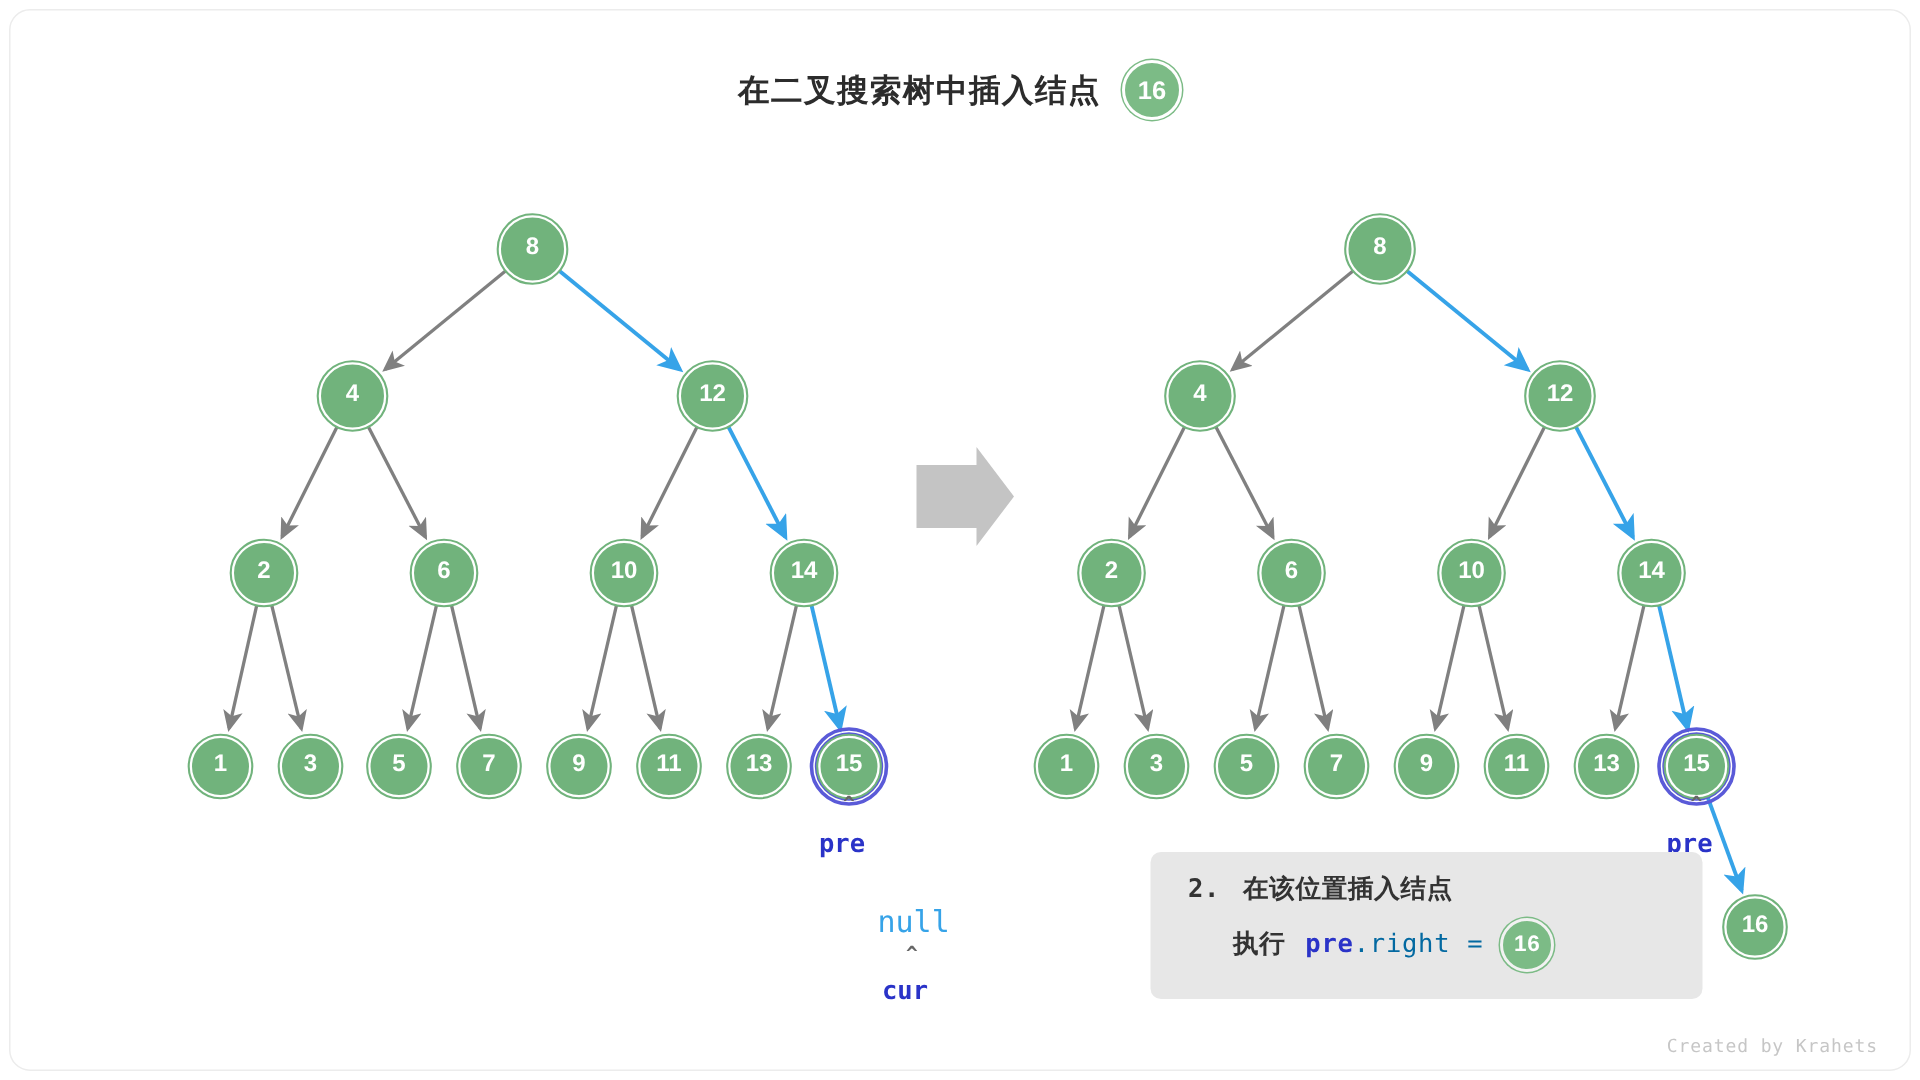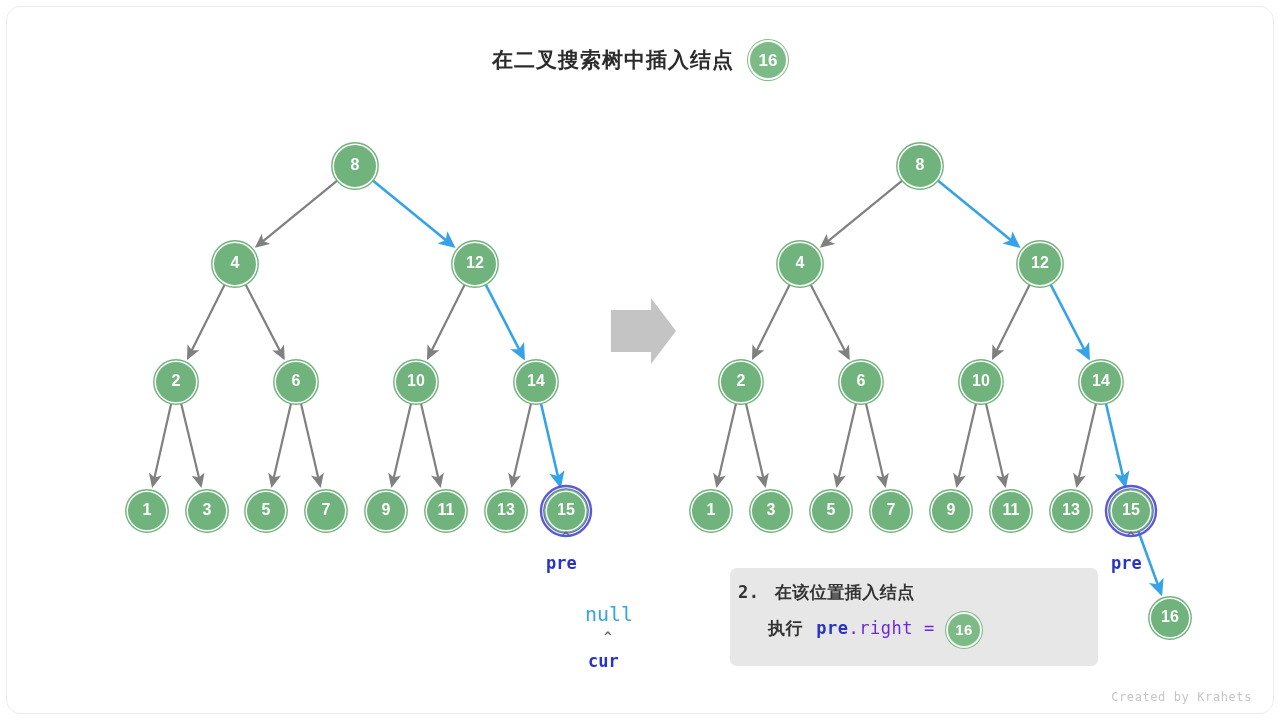--- a/index.html
+++ b/index.html
@@ -110,21 +110,21 @@
     color: #1b7fe0;
   }
   .mono-dkblue {
     font-family: "DejaVu Sans Mono", monospace;
     font-weight: bold;
     color: #2a33c8;
   }
   .mono-gray {
     font-family: "DejaVu Sans Mono", monospace;
     font-weight: normal;
-    color: #6d28d9;
+    color: #0369a1;
   }
   .inline-badge {
     display: inline-block;
     vertical-align: middle;
     width: 36px;
     height: 36px;
     border-radius: 50%;
     background: #7cbb86;
     border: 2px solid #f2f2f2;
     box-shadow: 0 0 0 1px #7cbb86;
@@ -313,21 +313,21 @@
   <div class="caret" style="left:562px; top:529px;">^</div>
   <div class="ptr-label" style="left:546px; top:553px;">pre</div>
   <div class="null-label" style="left:585px; top:602px;">null</div>
   <div class="caret" style="left:604px; top:629px;">^</div>
   <div class="ptr-label" style="left:588px; top:651px;">cur</div>
 
   <div class="caret" style="left:1127px; top:529px;">^</div>
   <div class="ptr-label" style="left:1111px; top:553px;">pre</div>
 
 
-  <div class="caption" style="left:730px; top:568px; width:368px; height:98px; padding:13px 8px;">
+  <div class="caption" style="left:767px; top:568px; width:368px; height:98px; padding:13px 25px;">
     <div class="cap-line" style="margin-bottom:8px;">
       <span class="cap-num">2.</span>
       <span style="display:inline-block;width:10px;"></span><span>在该位置插入结点</span>
     </div>
     <div class="cap-line" style="padding-left:30px;">
       <span>执行</span>
       <span style="display:inline-block;width:8px;"></span><span class="mono-dkblue">pre</span><span class="mono-gray">.right</span>
       <span style="display:inline-block;width:6px;"></span><span class="mono-gray">=</span>
       <span style="display:inline-block;width:4px;"></span><span class="inline-badge">16</span>
     </div>

